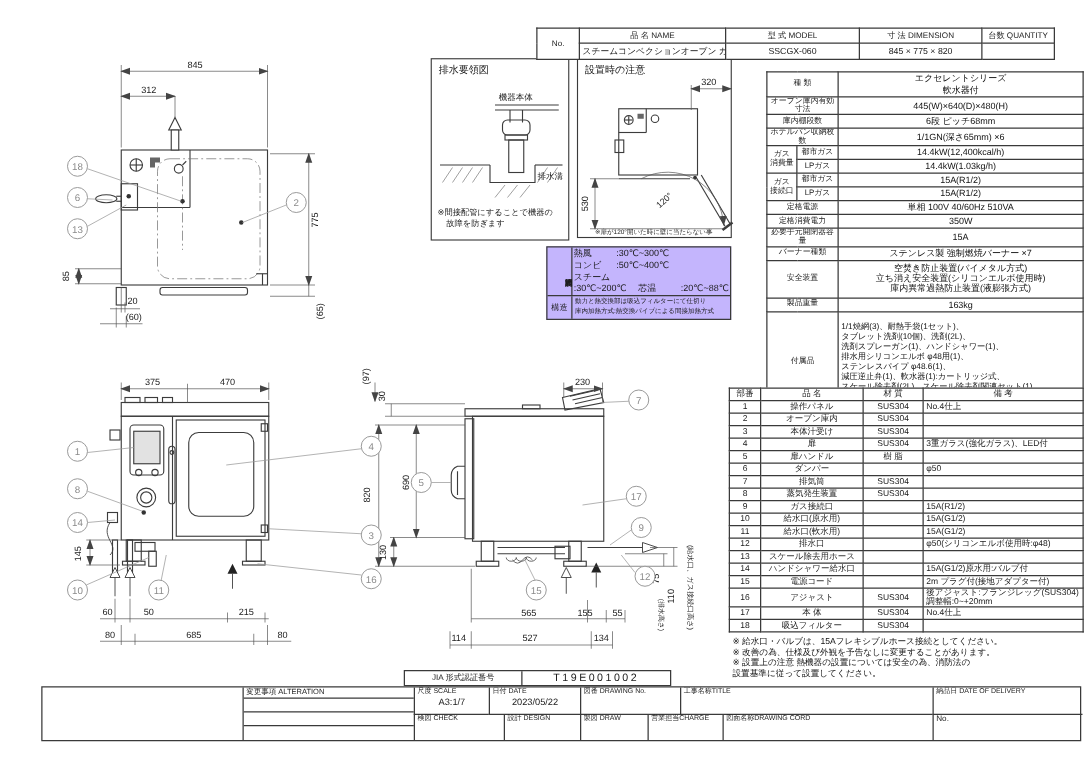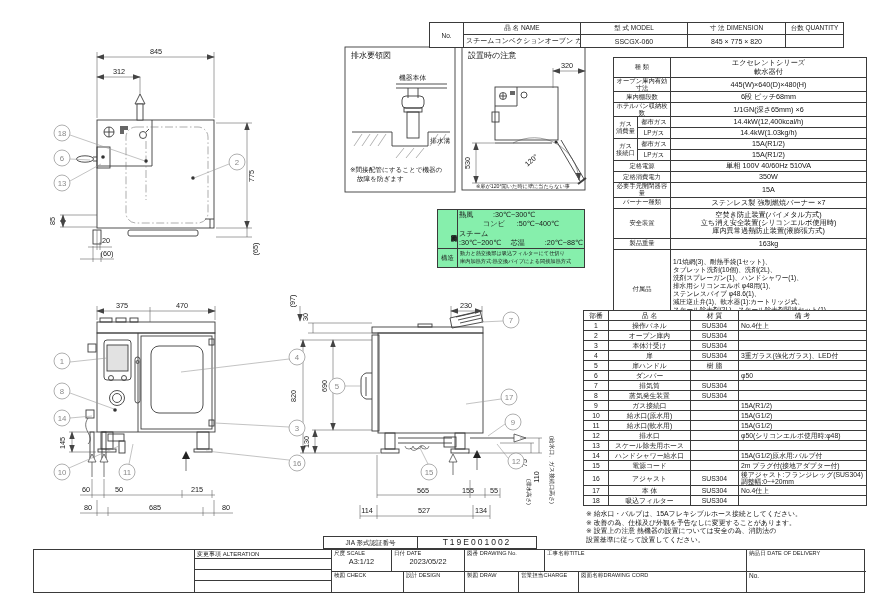--- a/index.html
+++ b/index.html
@@ -640,31 +640,31 @@
     </tbody>
 </table>
 
 <div class="abs notes" style="left:586px;top:510px;width:280px;">
   <div class="pre">※ 給水口・バルブは、15Aフレキシブルホース接続としてください。</div>
   <div class="pre">※ 改善の為、仕様及び外観を予告なしに変更することがあります。</div>
   <div class="pre">※ 設置上の注意 熱機器の設置については安全の為、消防法の
  設置基準に従って設置してください。</div>
 </div>
 
-<div class="abs" style="left:437px;top:197px;width:148px;border:1px solid #3a3a3a;background:#86efac;box-sizing:border-box;margin-top:12px;">
+<div class="abs" style="left:437px;top:197px;width:148px;border:1px solid #3a3a3a;background:#c4b5fd;box-sizing:border-box;">
   <div style="display:flex;height:38px;">
     <div class="vjp" style="width:20px;border-right:1px solid #3a3a3a;font-size:6px;line-height:1.1;text-align:center;padding-top:1px;box-sizing:border-box;">温度調節範囲</div>
     <div style="flex:1;padding:0 1px;">
 
         <div style="display:flex;height:9.4px;font-size:7.2px;line-height:9.4px;">
           <span style="width:34px;white-space:nowrap;">熱風</span>
           <span style="white-space:nowrap;">:30℃~300℃</span>
         </div>
 
-        <div style="display:flex;height:9.4px;font-size:7.2px;line-height:9.4px;justify-content:center;">
+        <div style="display:flex;height:9.4px;font-size:7.2px;line-height:9.4px;">
           <span style="width:34px;white-space:nowrap;">コンビ</span>
           <span style="white-space:nowrap;">:50℃~400℃</span>
         </div>
 
         <div style="display:flex;height:9.4px;font-size:7.2px;line-height:9.4px;flex-direction:column;">
           <span style="width:34px;white-space:nowrap;">スチーム</span>
           <span style="white-space:nowrap;">:30℃~200℃</span>
         </div>
 
         <div style="display:flex;height:9.4px;font-size:7.2px;line-height:9.4px;justify-content:flex-end;">
@@ -690,21 +690,21 @@
 
   <div class="tb-cell" style="left:160px;top:0;width:137px;height:42px;">
     <div class="tb-lab" style="font-size:6px;">変更事項 ALTERATION</div>
     <div style="border-top:1px solid #3a3a3a;height:10px;"></div>
     <div style="border-top:1px solid #3a3a3a;height:10px;"></div>
     <div style="border-top:1px solid #3a3a3a;height:11px;"></div>
   </div>
 
   <div class="tb-cell" style="left:297px;top:0;width:60px;height:22px;border-bottom:1px solid #3a3a3a;">
     <div class="tb-lab">尺度 SCALE</div>
-    <div class="tb-val">A3:1/12</div>
+    <div class="tb-val">A3:1/7</div>
   </div>
   <div class="tb-cell" style="left:357px;top:0;width:73px;height:22px;border-bottom:1px solid #3a3a3a;">
     <div class="tb-lab">日付 DATE</div>
     <div class="tb-val">2023/05/22</div>
   </div>
   <div class="tb-cell" style="left:430px;top:0;width:80px;height:22px;border-bottom:1px solid #3a3a3a;">
     <div class="tb-lab">図番 DRAWING No.</div>
   </div>
   <div class="tb-cell" style="left:510px;top:0;width:202px;height:22px;border-bottom:1px solid #3a3a3a;">
     <div class="tb-lab">工事名称TITLE</div>

